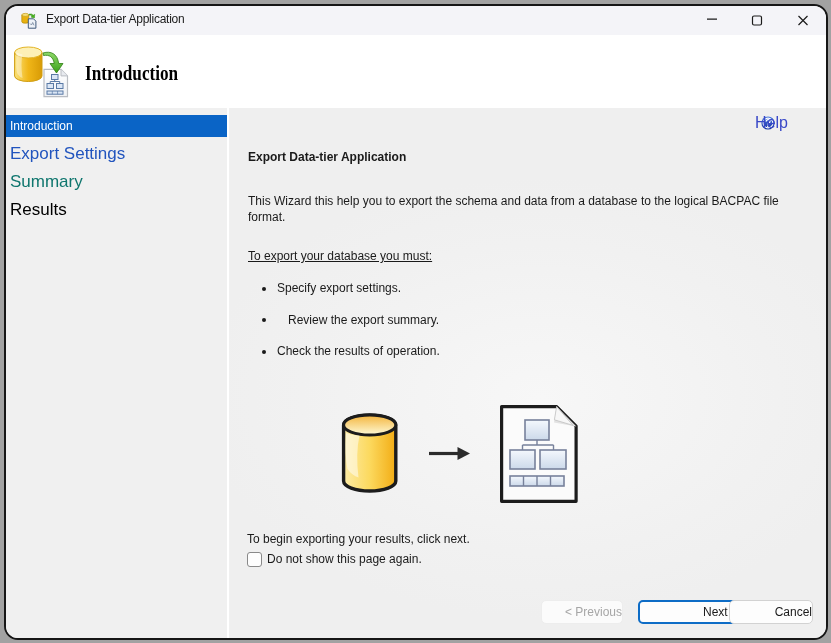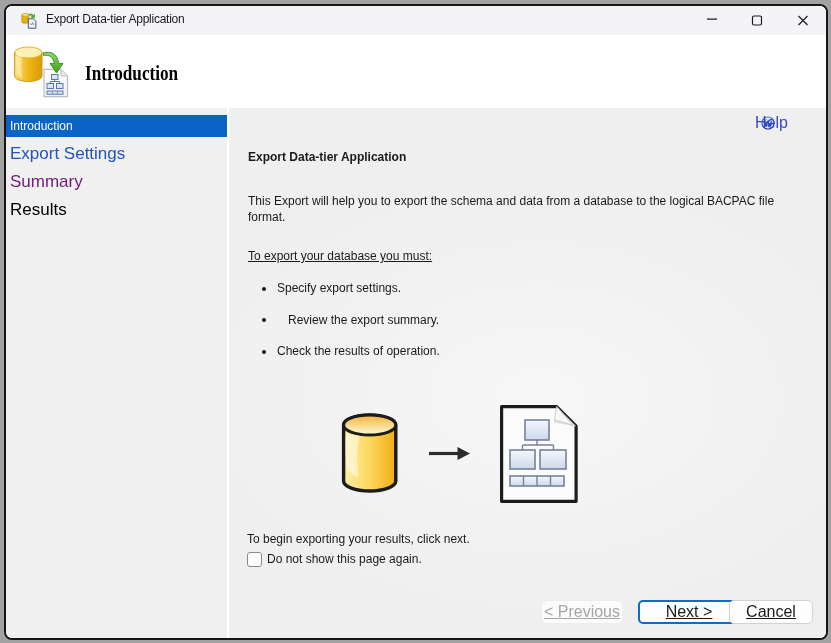--- a/index.html
+++ b/index.html
@@ -1,19 +1,19 @@
 <!DOCTYPE html>
 <html><head>
 <meta charset="utf-8">
 <style>
 * { margin:0; padding:0; box-sizing:border-box; }
 html,body { width:831px; height:643px; background:#a2a2a2; font-family:"Liberation Sans", sans-serif; overflow:hidden; }
 #win {
   position:absolute; left:4px; top:4px; width:824px; height:636px;
-  background:#f0f0f0; border:2px solid #161616; border-radius:8px; overflow:hidden;
+  background:#f0f0f0; border:2px solid #161616; border-radius:14px; overflow:hidden;
 }
 
 #titlebar { position:absolute; left:0; top:0; width:100%; height:29px; background:#f4f4f8; }
 #notch { position:absolute; left:179px; top:29px; width:84px; height:3px; background:#f2f2f6; }
 #titleicon { position:absolute; left:15px; top:6px; width:17px; height:17px; }
 #titletext { position:absolute; left:40px; top:0; height:29px; line-height:26px; font-size:12px; letter-spacing:-0.25px; color:#1b1b1b; }
 .capbtn { position:absolute; top:0; width:44px; height:29px; }
 #btnmin { left:684px; }
 #btnmax { left:729px; }
 #btncls { left:775px; }
@@ -31,21 +31,21 @@
   background:radial-gradient(ellipse 340px 220px at 310px 290px, #f7f7f7 0%, #f1f1f1 70%, #efefef 100%); }
 .ctext { position:absolute; font-size:12px; color:#1a1a1a; white-space:nowrap; }
 #helplink { position:absolute; right:38px; top:6px; font-size:16px; color:#3948c8; }
 #helpico { position:absolute; right:51px; top:8px; width:14px; height:14px; }
 .bullet { position:absolute; left:32px; width:4px; height:4px; border-radius:50%; background:#1a1a1a; }
 
 #graphic { position:absolute; left:110px; top:295px; width:240px; height:100px; }
 
 #cbx { position:absolute; left:17px; top:444px; width:15px; height:15px; background:#fdfdfd; border:1px solid #898989; border-radius:3px; }
 
-.btn { position:absolute; top:492px; height:24px; font-size:16px; color:#1a1a1a; text-align:center; line-height:22px; border-radius:5px;text-decoration:underline; }
+.btn { position:absolute; top:492px; height:24px; font-size:12px; color:#1a1a1a; text-align:right; line-height:22px; border-radius:5px; }
 #bprev { left:311px; width:82px; background:#fbfbfb; border:1px solid #ededed; color:#a6a6a6; }
 #bnext { left:408px; width:102px; background:#fdfdfd; border:2px solid #0d6cc6; line-height:20px; }
 #bcancel { left:499px; width:84px; background:#fdfdfd; border:1px solid #d2d2d2; }
 </style>
 </head>
 <body>
 <div id="win">
   <div id="titlebar">
     <svg id="titleicon" viewBox="0 0 17 17">
       <path d="M0.8,2.9 v6.8 a3.5,1.5 0 0 0 7,0 v-6.8" fill="#e9b10e"></path>
@@ -99,39 +99,39 @@
         <rect x="34" y="47" width="16" height="3.2"></rect>
         <path d="M39.3,47 v3.2 M44.6,47 v3.2" fill="none" stroke-width="0.7"></path>
       </g>
       <path d="M30,9 C38,6.5 44.5,10 45.7,19.5 L50,19.5 L43.5,29 L37,19.5 L41.2,19.5 C40.2,13 36.5,10.5 30.5,11.5 Z" fill="url(#garr)" stroke="#2e7d12" stroke-width="0.8"></path>
     </svg>
     <div id="headtitle">Introduction</div>
   </div>
   <div id="sidebar">
     <div class="sel">Introduction</div>
     <div class="itm" style="top:35px;color:#2154be;">Export Settings</div>
-    <div class="itm" style="top:63px;color:#701a75;">Summary</div>
+    <div class="itm" style="top:63px;color:#0f766e;">Summary</div>
     <div class="itm" style="top:91px;color:#000000;">Results</div>
   </div>
   <div id="divider"></div>
   <div id="content">
     <svg id="helpico" viewBox="0 0 14 14">
       <defs>
           <linearGradient id="ghelp" x1="0" y1="0" x2="0" y2="1">
         <stop offset="0" stop-color="#4a7ade"></stop>
             <stop offset="1" stop-color="#16339e"></stop>
       </linearGradient>
         </defs>
       <circle cx="7" cy="7" r="6.6" fill="url(#ghelp)"></circle>
       <circle cx="7" cy="7" r="4.9" fill="none" stroke="#ffffff" stroke-width="1.1"></circle>
       <text x="7" y="10.6" font-size="10" font-weight="bold" fill="#fff" text-anchor="middle" font-family="Liberation Sans">?</text>
     </svg>
     <div id="helplink">Help</div>
     <div class="ctext" style="left:18px; top:42px; font-weight:bold;">Export Data-tier Application</div>
-    <div class="ctext" style="left:18px; top:86px; width:545px; line-height:15.5px; white-space:normal;">This Export will help you to export the schema and data from a database to the logical BACPAC file format.</div>
+    <div class="ctext" style="left:18px; top:86px; width:545px; line-height:15.5px; white-space:normal;">This Wizard this help you to export the schema and data from a database to the logical BACPAC file format.</div>
     <div class="ctext" style="left:18px; top:141px;text-decoration:underline;">To export your database you must:</div>
     <div class="bullet" style="top:179px;"></div>
     <div class="ctext" style="left:47px; top:173px;">Specify export settings.</div>
     <div class="bullet" style="top:210px;"></div>
     <div class="ctext" style="left:58px; top:205px;">Review the export summary.</div>
     <div class="bullet" style="top:242px;"></div>
     <div class="ctext" style="left:47px; top:236px;">Check the results of operation.</div>
     <svg id="graphic" viewBox="0 0 240 100">
       <defs>
         <linearGradient id="gcyl2" x1="0" y1="0" x2="1" y2="0">

